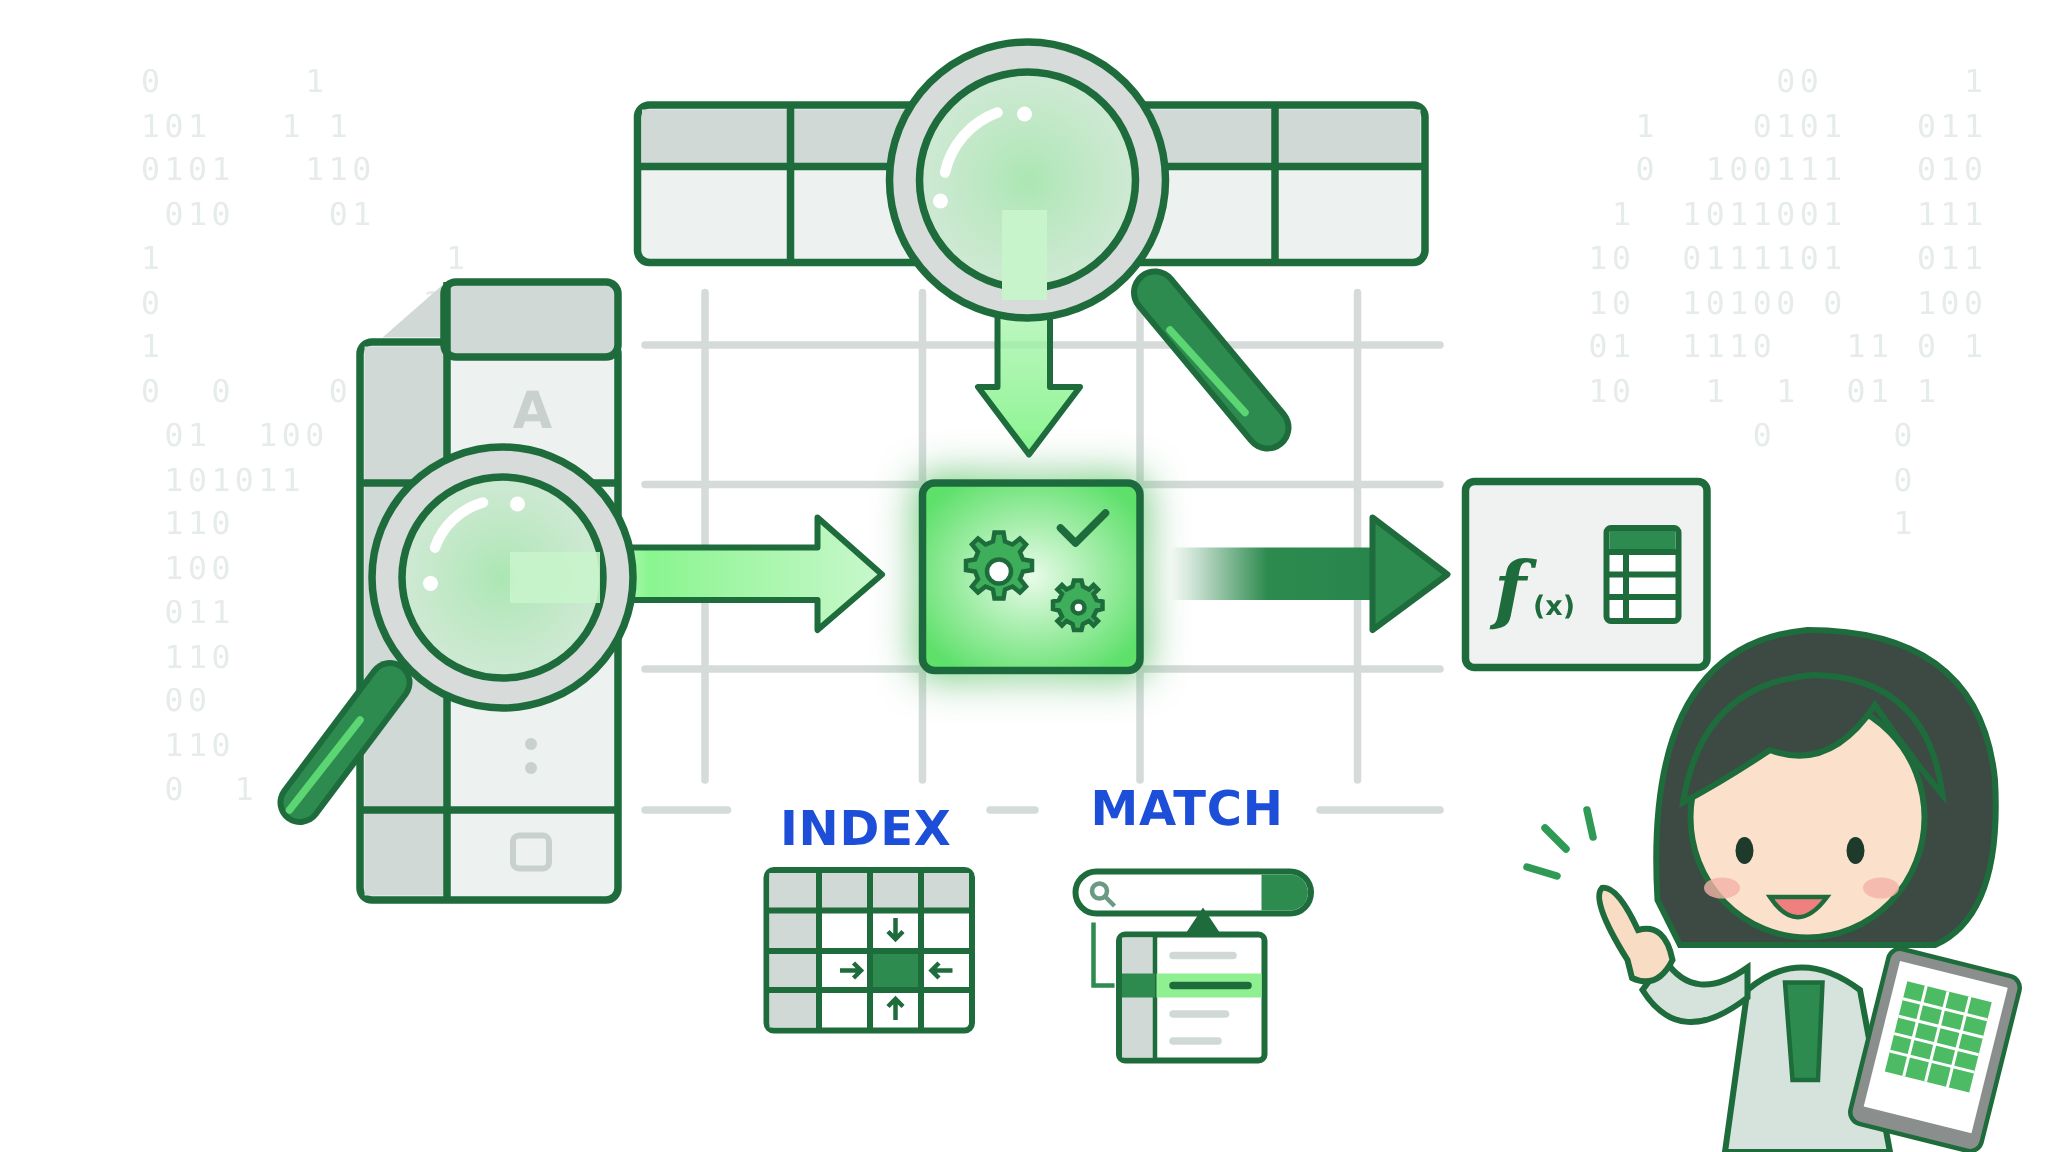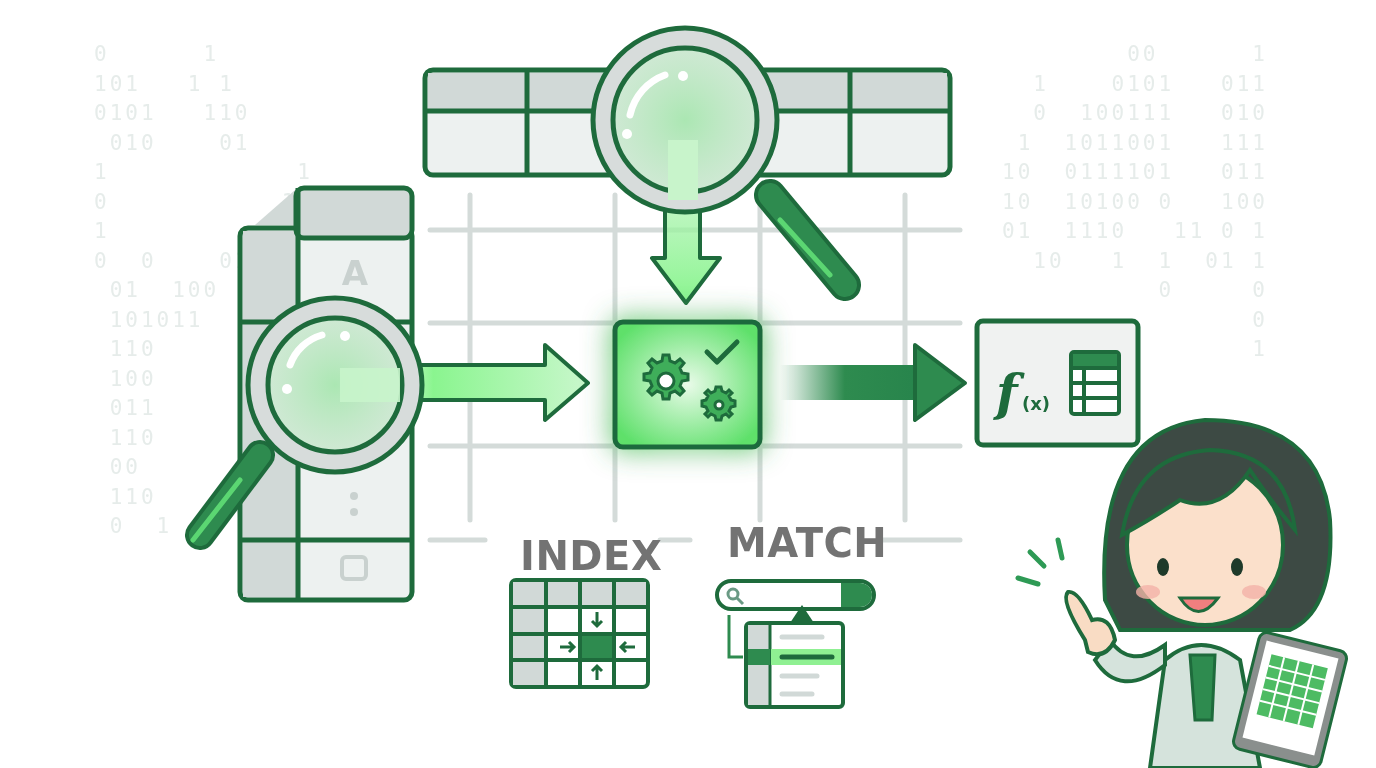--- a/index.html
+++ b/index.html
@@ -1,18 +1,18 @@
 <!DOCTYPE html>
 <html><head>
 <meta charset="utf-8">
 <style>
   html, body { margin:0; padding:0; background:#ffffff; }
   body { width:1376px; height:768px; position:relative; overflow:hidden; font-family:"DejaVu Sans", sans-serif; }
   .binary { position:absolute; font-family:"DejaVu Sans Mono", monospace; font-size:21px; line-height:29.5px; color:#e6ecea; white-space:pre; letter-spacing:3px;margin-left:34px; }
-  .label { position:absolute; font-family:"DejaVu Sans", sans-serif; font-weight:bold; color:#737373; font-size:40px; letter-spacing:0.5px; }
+  .label { position:absolute; font-family:"DejaVu Sans", sans-serif; font-weight:bold; color:#1d4ed8; font-size:32px; letter-spacing:0.5px; }
   svg { position:absolute; left:0; top:0; }
 </style>
 </head>
 <body>
 
 <div class="binary" style="left:60px;top:40px;" id="binL">0      1
 101   1 1
 0101   110
  010    01
 1            1
@@ -21,21 +21,21 @@
 0  0    011
  01  100
  101011
  110
  100
  011
  110
  00
  110
  0  1</div>
-<div class="binary" style="left:968px;top:40px;text-align:right;" id="binR">        00      1
+<div class="binary" style="left:1025px;top:40px;" id="binR">        00      1
   1    0101   011
   0  100111   010
  1  1011001   111
 10  0111101   011
 10  10100 0   100
 01  1110   11 0 1
 10   1  1  01 1
        0     0
              0
              1</div>

